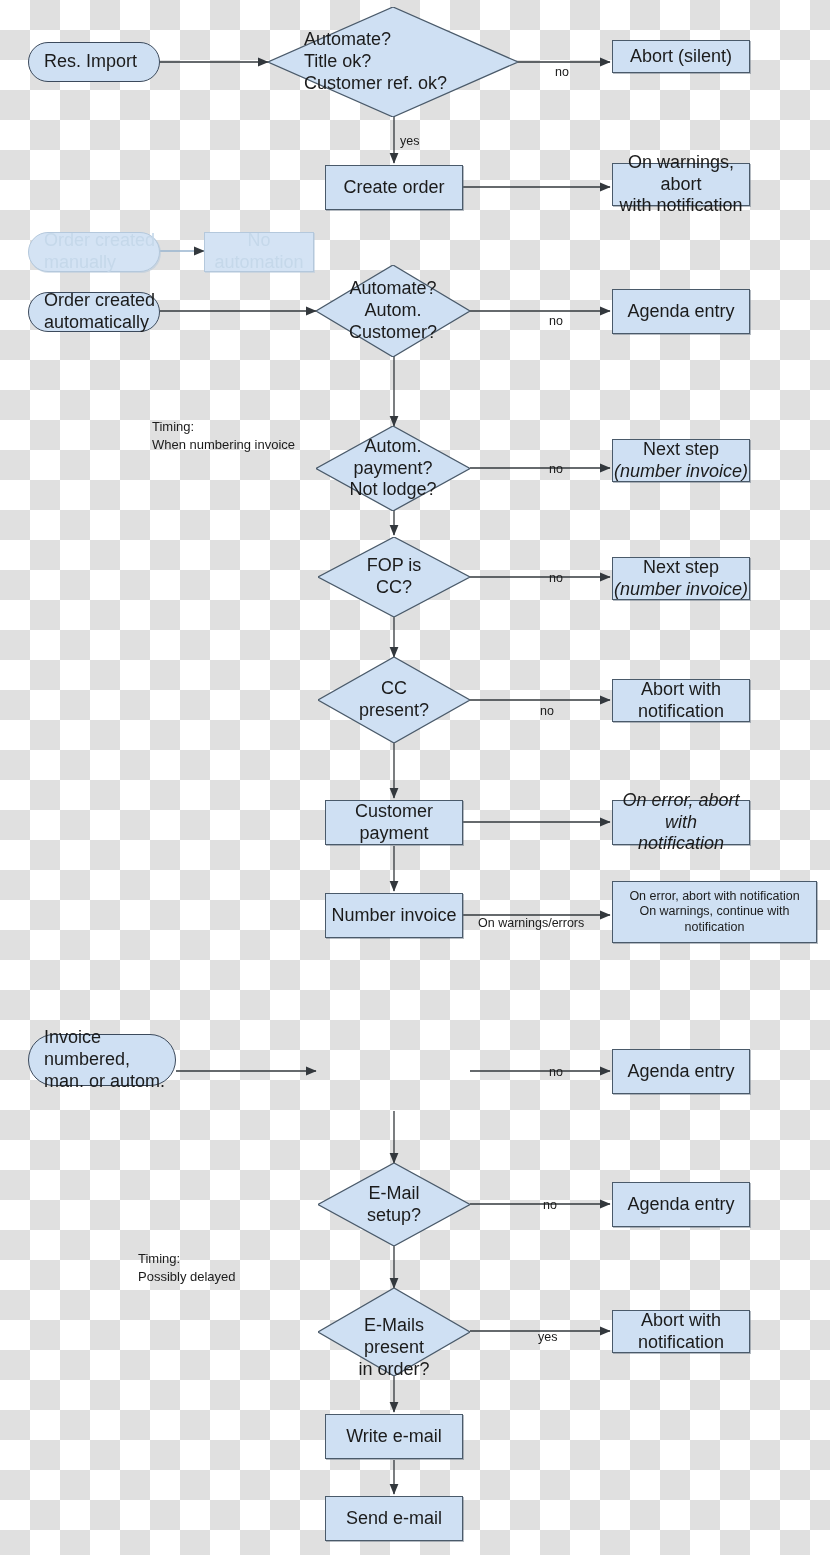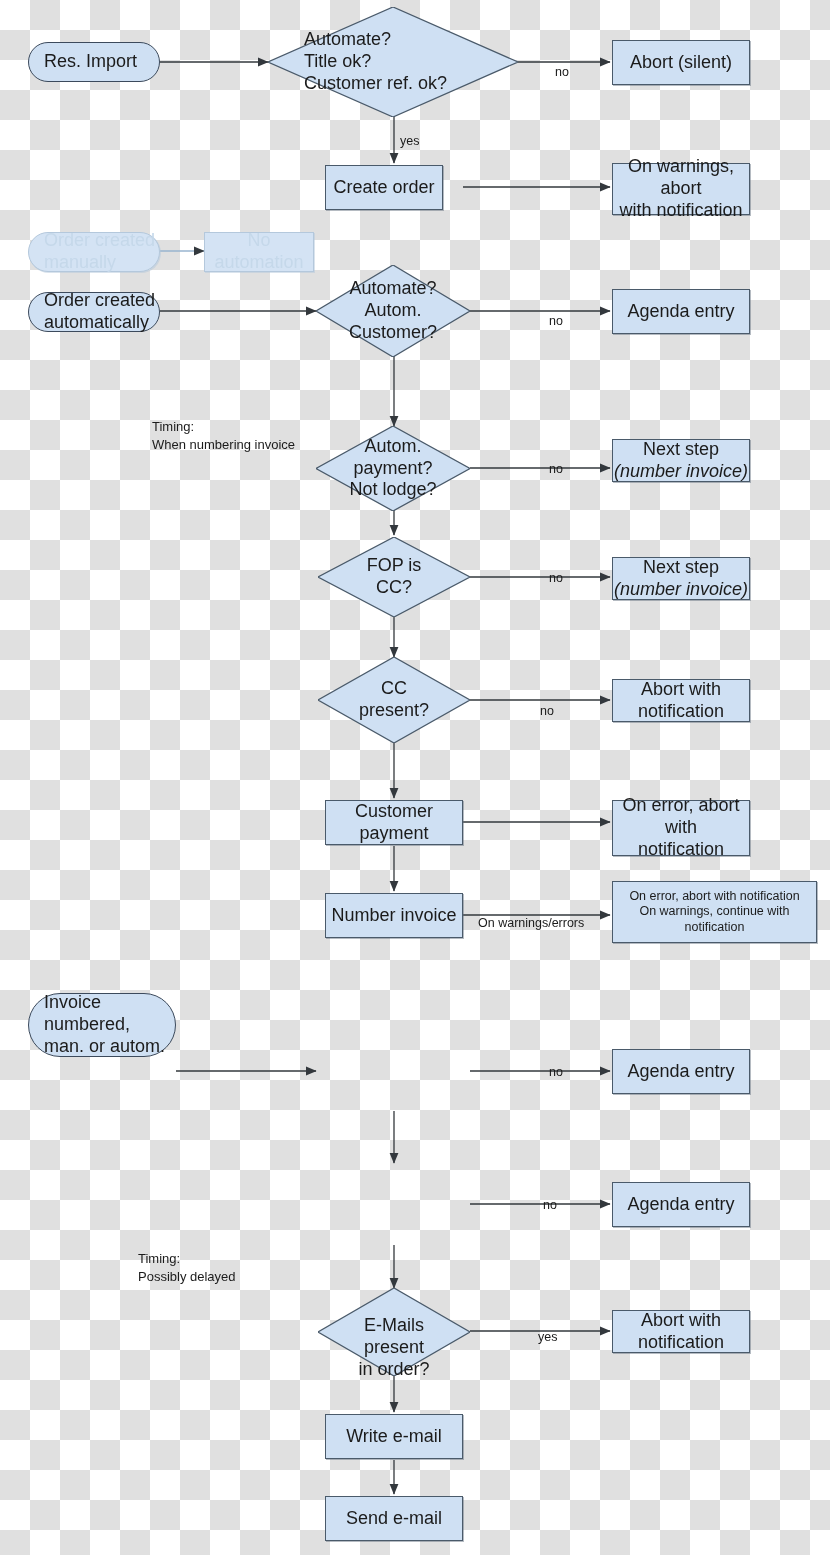--- a/index.html
+++ b/index.html
@@ -163,29 +163,29 @@
 
   <div class="node diamond" style="left:268px; top:7px; width:250px; height:110px;">
     <svg class="dshape" viewBox="0 0 250 110" preserveAspectRatio="none">
       <polygon points="125,0 250,55 125,110 0,55" fill="#cfe0f3" stroke="#4a5a6a" stroke-width="1.3"></polygon>
     </svg>
     <span class="dlabel" style="white-space:pre-line; text-align:left; padding-left:36px;">Automate?
 Title ok?
 Customer ref. ok?</span>
   </div>
 
-  <div class="node box" style="left:612px; top:40px; width:138px; height:45px;">
+  <div class="node box" style="left:612px; top:40px; width:138px; height:33px;">
     <span>Abort (silent)</span>
   </div>
 
-  <div class="node box" style="left:325px; top:165px; width:118px; height:45px;">
+  <div class="node box" style="left:325px; top:165px; width:138px; height:45px;">
     <span>Create order</span>
   </div>
 
-  <div class="node box" style="left:612px; top:163px; width:138px; height:52px;justify-content:center;">
+  <div class="node box" style="left:612px; top:163px; width:138px; height:43px;justify-content:center;">
     <span style="white-space:pre-line;">On warnings, abort
 with notification</span>
   </div>
 
   <div class="node terminator dim" style="left:28px; top:232px; width:132px; height:40px;">
     <span style="white-space:pre-line;">Order created
 manually</span>
   </div>
 
   <div class="node box dim" style="left:204px; top:232px; width:110px; height:40px;">
@@ -247,45 +247,52 @@
 
   <div class="node box" style="left:612px; top:679px; width:138px; height:43px;">
     <span style="white-space:pre-line;">Abort with
 notification</span>
   </div>
 
   <div class="node box" style="left:325px; top:800px; width:138px; height:45px;">
     <span>Customer payment</span>
   </div>
 
-  <div class="node box" style="left:612px; top:800px; width:138px; height:56px;">
+  <div class="node box" style="left:612px; top:800px; width:138px; height:45px;font-style:italic;">
     <span style="white-space:pre-line;">On error, abort with
 notification</span>
   </div>
 
   <div class="node box" style="left:325px; top:893px; width:138px; height:45px;">
     <span>Number invoice</span>
   </div>
 
   <div class="node box" style="left:612px; top:881px; width:205px; height:62px; font-size:12.5px;">
     <span style="white-space:pre-line;">On error, abort with notification
 On warnings, continue with
 notification</span>
   </div>
 
-  <div class="node terminator" style="left:28px; top:993px; width:148px; height:64px;align-items:center;">
+  <div class="node terminator" style="left:28px; top:1034px; width:148px; height:52px;align-items:center;">
     <span style="white-space:pre-line;">Invoice numbered,
 man. or autom.</span>
   </div>
 
 
   <div class="node box" style="left:612px; top:1049px; width:138px; height:45px;">
     <span>Agenda entry</span>
   </div>
 
+  <div class="node diamond" style="left:318px; top:1163px; width:152px; height:83px;">
+    <svg class="dshape" viewBox="0 0 152 83" preserveAspectRatio="none">
+      <polygon points="76,0 152,41.5 76,83 0,41.5" fill="#cfe0f3" stroke="#4a5a6a" stroke-width="1.3"></polygon>
+    </svg>
+    <span class="dlabel" style="white-space:pre-line;">E-Mail
+setup?</span>
+  </div>
 
   <div class="node box" style="left:612px; top:1182px; width:138px; height:45px;">
     <span>Agenda entry</span>
   </div>
 
   <div class="node diamond" style="left:318px; top:1288px; width:152px; height:88px;">
     <svg class="dshape" viewBox="0 0 152 88" preserveAspectRatio="none">
       <polygon points="76,0 152,44 76,88 0,44" fill="#cfe0f3" stroke="#4a5a6a" stroke-width="1.3"></polygon>
     </svg>
     <span class="dlabel" style="white-space:pre-line;margin-top:32px;">E-Mails

